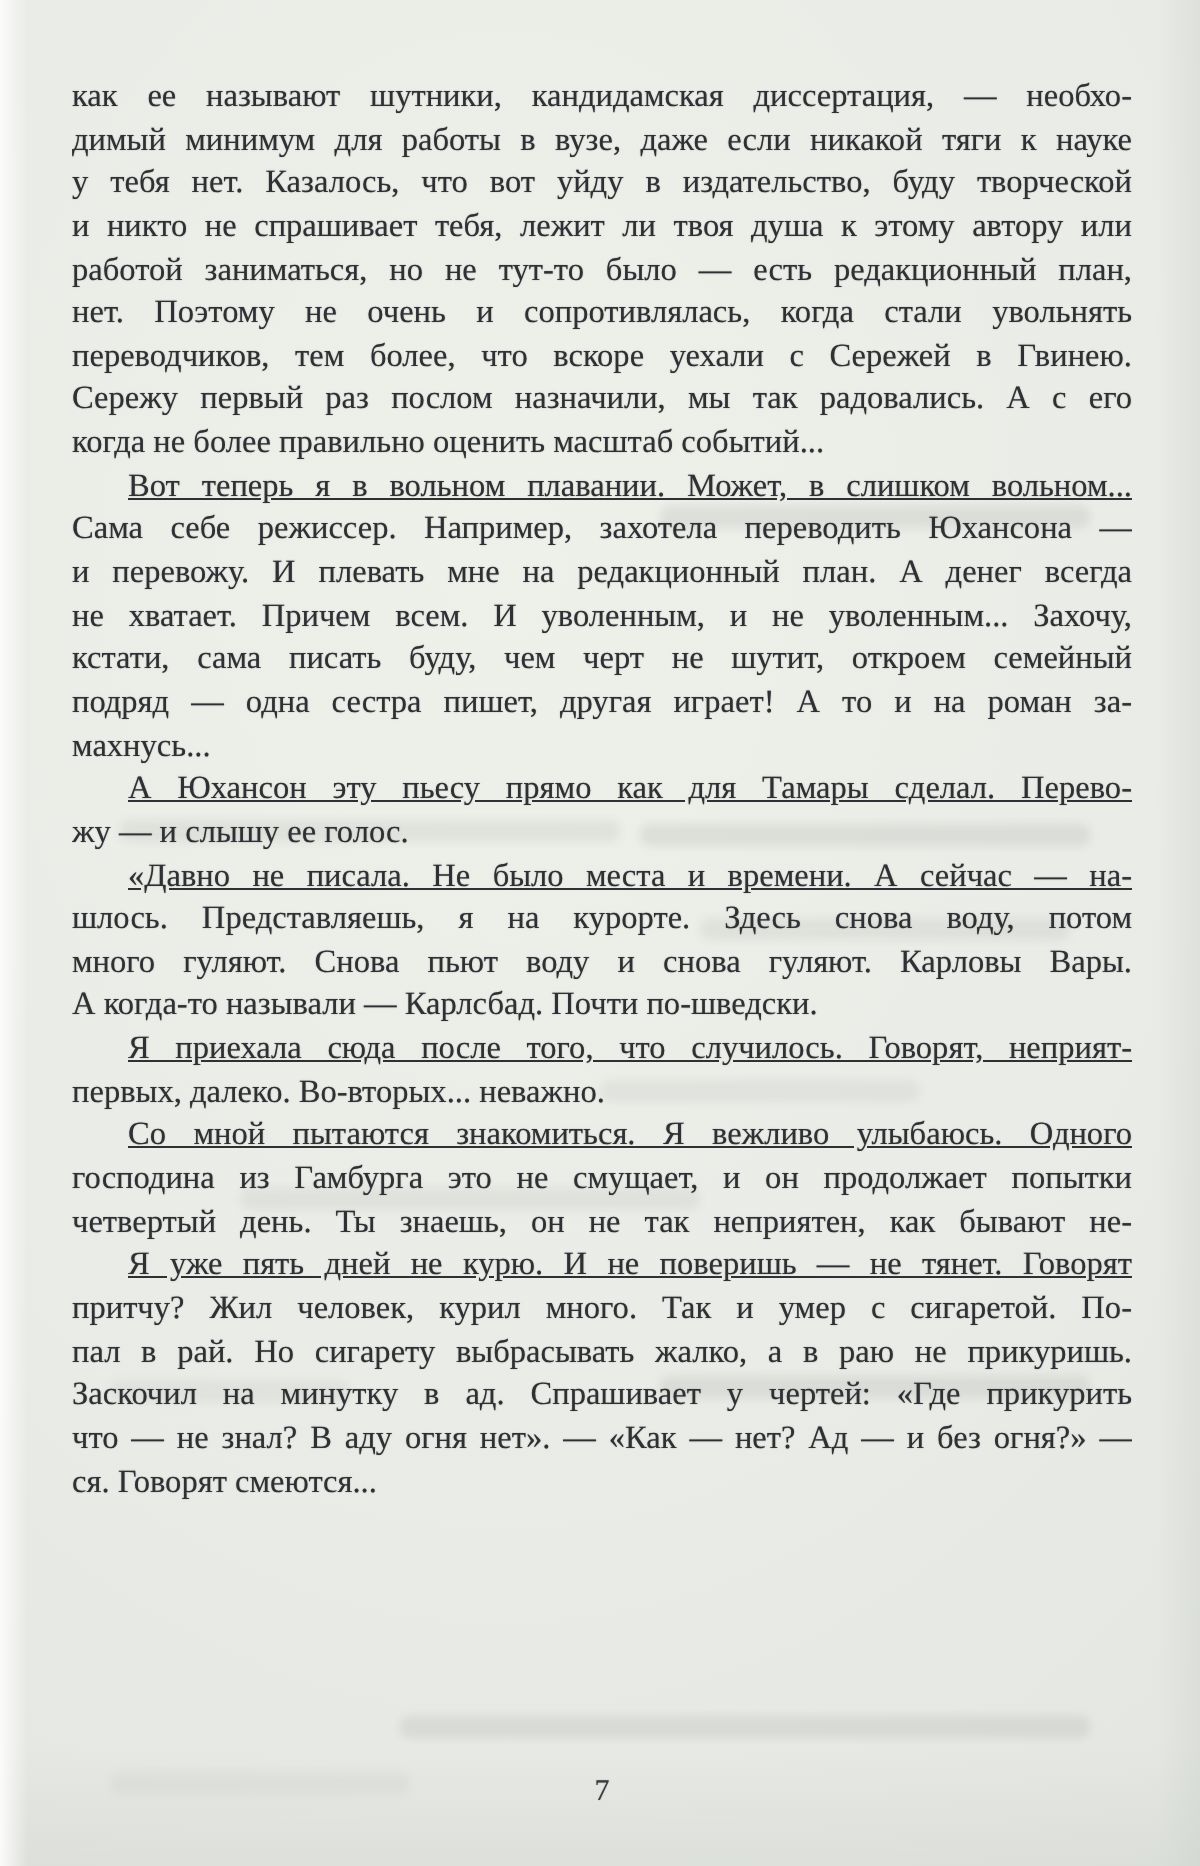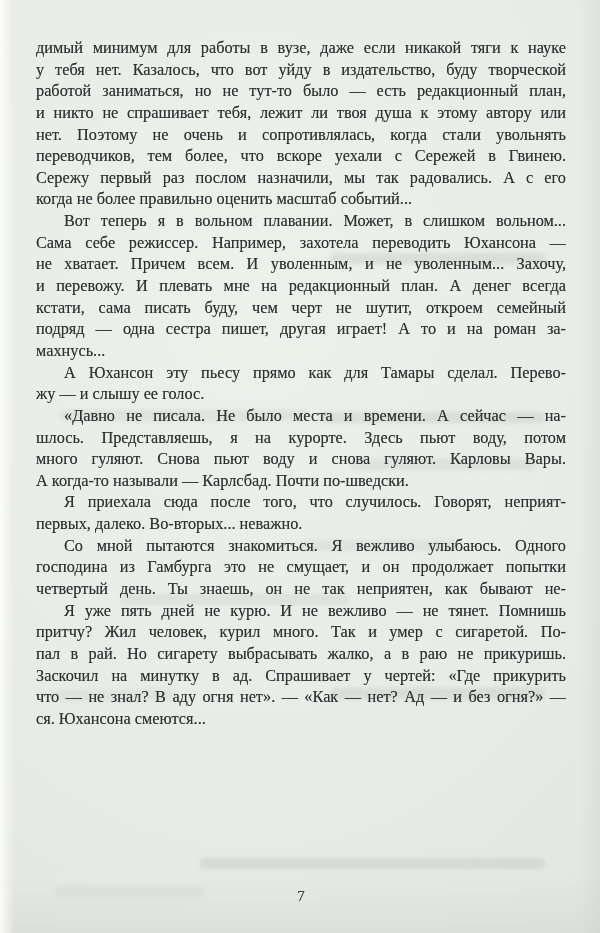--- a/index.html
+++ b/index.html
@@ -48,21 +48,21 @@
   }
   .line {
     height: 21.65px;
     line-height: 21.65px;
     overflow: hidden;
     text-align: justify;
     text-align-last: justify;
     white-space: nowrap; 
     white-space: normal;
   }
-  .line.first-indent { padding-left: 28px; }
+  .line.first-indent { padding-left: 28px; text-decoration: underline; }
   .line.para-end { text-align-last: left; }
 
   .page-number {
     position: absolute;
     left: 36px; top: 888px;
     width: 530px;
     text-align: center;
     font-size: 15px;
     color: #3a3c40;
     text-shadow: 0 0 0.6px rgba(46,48,52,0.5);
@@ -77,48 +77,49 @@
   <span class="ghost g3"></span>
   <span class="ghost g4"></span>
   <span class="ghost g5"></span>
   <span class="ghost g6"></span>
   <span class="ghost g7"></span>
   <span class="ghost g8"></span>
   <span class="ghost g9"></span>
   <span class="ghost g10"></span>
 
   <main class="text-block">
+      <div class="line">как ее называют шутники, кандидамская диссертация, — необхо-</div>
       <div class="line">димый минимум для работы в вузе, даже если никакой тяги к науке</div>
       <div class="line">у тебя нет. Казалось, что вот уйду в издательство, буду творческой</div>
+      <div class="line">и никто не спрашивает тебя, лежит ли твоя душа к этому автору или</div>
       <div class="line">работой заниматься, но не тут-то было — есть редакционный план,</div>
-      <div class="line">и никто не спрашивает тебя, лежит ли твоя душа к этому автору или</div>
       <div class="line">нет. Поэтому не очень и сопротивлялась, когда стали увольнять</div>
       <div class="line">переводчиков, тем более, что вскоре уехали с Сережей в Гвинею.</div>
       <div class="line">Сережу первый раз послом назначили, мы так радовались. А с его</div>
       <div class="line para-end">когда не более правильно оценить масштаб событий...</div>
       <div class="line first-indent">Вот теперь я в вольном плавании. Может, в слишком вольном...</div>
       <div class="line">Сама себе режиссер. Например, захотела переводить Юхансона —</div>
+      <div class="line">и перевожу. И плевать мне на редакционный план. А денег всегда</div>
       <div class="line">не хватает. Причем всем. И уволенным, и не уволенным... Захочу,</div>
-      <div class="line">и перевожу. И плевать мне на редакционный план. А денег всегда</div>
       <div class="line">кстати, сама писать буду, чем черт не шутит, откроем семейный</div>
       <div class="line">подряд — одна сестра пишет, другая играет! А то и на роман за-</div>
       <div class="line para-end">махнусь...</div>
       <div class="line first-indent">А Юхансон эту пьесу прямо как для Тамары сделал. Перево-</div>
       <div class="line para-end">жу — и слышу ее голос.</div>
       <div class="line first-indent">«Давно не писала. Не было места и времени. А сейчас — на-</div>
-      <div class="line">шлось. Представляешь, я на курорте. Здесь пьют воду, потом</div>
+      <div class="line">шлось. Представляешь, я на курорте. Здесь снова воду, потом</div>
       <div class="line">много гуляют. Снова пьют воду и снова гуляют. Карловы Вары.</div>
       <div class="line para-end">А когда-то называли — Карлсбад. Почти по-шведски.</div>
       <div class="line first-indent">Я приехала сюда после того, что случилось. Говорят, неприят-</div>
       <div class="line para-end">первых, далеко. Во-вторых... неважно.</div>
       <div class="line first-indent">Со мной пытаются знакомиться. Я вежливо улыбаюсь. Одного</div>
       <div class="line">господина из Гамбурга это не смущает, и он продолжает попытки</div>
       <div class="line">четвертый день. Ты знаешь, он не так неприятен, как бывают не-</div>
-      <div class="line first-indent">Я уже пять дней не курю. И не вежливо — не тянет. Помнишь</div>
+      <div class="line first-indent">Я уже пять дней не курю. И не поверишь — не тянет. Говорят</div>
       <div class="line">притчу? Жил человек, курил много. Так и умер с сигаретой. По-</div>
       <div class="line">пал в рай. Но сигарету выбрасывать жалко, а в раю не прикуришь.</div>
       <div class="line">Заскочил на минутку в ад. Спрашивает у чертей: «Где прикурить</div>
       <div class="line">что — не знал? В аду огня нет». — «Как — нет? Ад — и без огня?» —</div>
-      <div class="line para-end">ся. Юхансона смеются...</div>
+      <div class="line para-end">ся. Говорят смеются...</div>
     </main>
 
   <div class="page-number">7</div>
 </div>
 
 </body></html>

